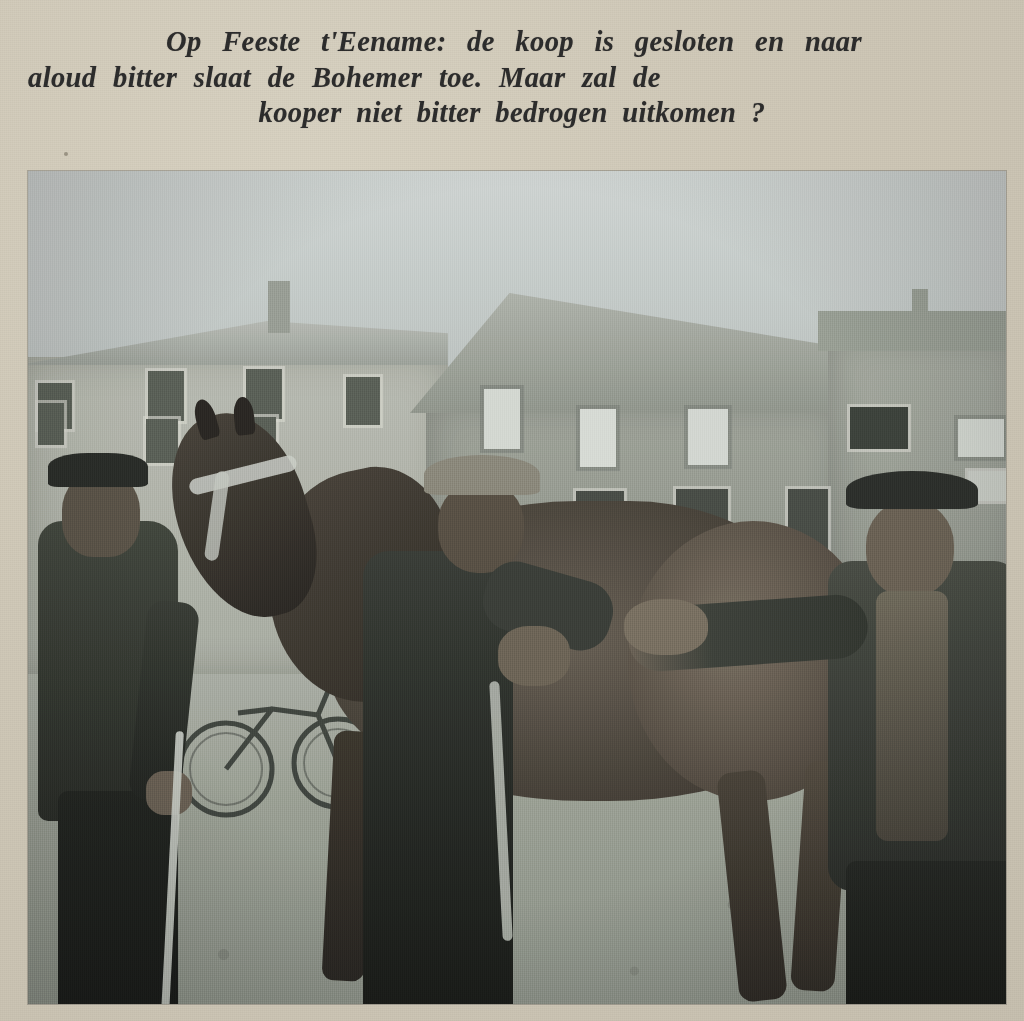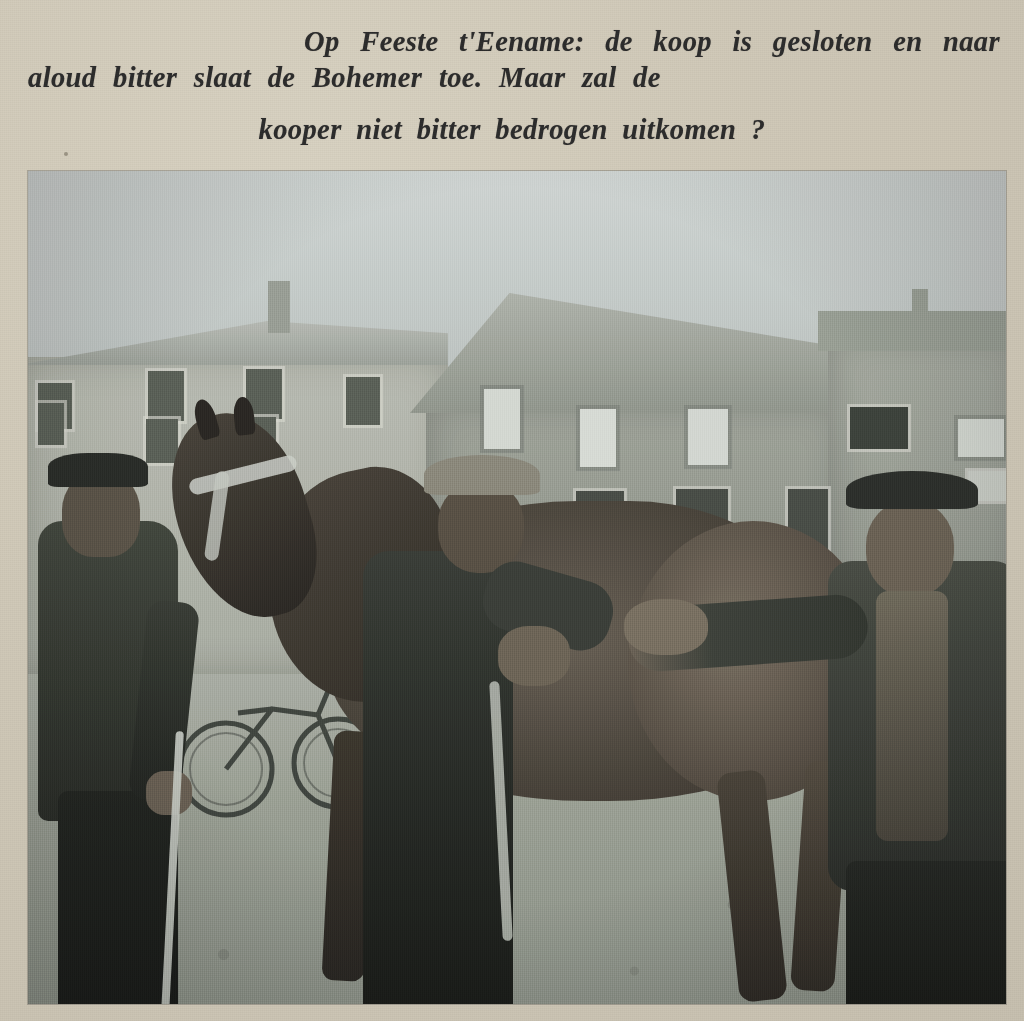--- a/index.html
+++ b/index.html
@@ -45,23 +45,23 @@
     font-style: italic;
     font-weight: 700;
     font-size: 28.5px;
     line-height: 1.25;
     letter-spacing: 0.4px;
     word-spacing: 5px;
     color: #2b2b2b;
     text-shadow: 0 0 1px rgba(60,55,45,0.35);
   }
   .caption .line { display: block; white-space: pre; }
-  .caption .l1 { text-align: right; padding-left: 4px; word-spacing: 13px; }
+  .caption .l1 { text-align: center; padding-left: 4px; word-spacing: 13px; }
   .caption .l2 { text-align: left; padding-left: 4px; word-spacing: 9px; }
-  .caption .l3 { text-align: center; word-spacing: 7px; margin-top: 17px; }
+  .caption .l3 { text-align: center; word-spacing: 7px; }
 
   .speck {
     position: absolute;
     width: 4px; height: 4px;
     background: #6d6656;
     border-radius: 50%;
     opacity: .55;
   }
 
   

